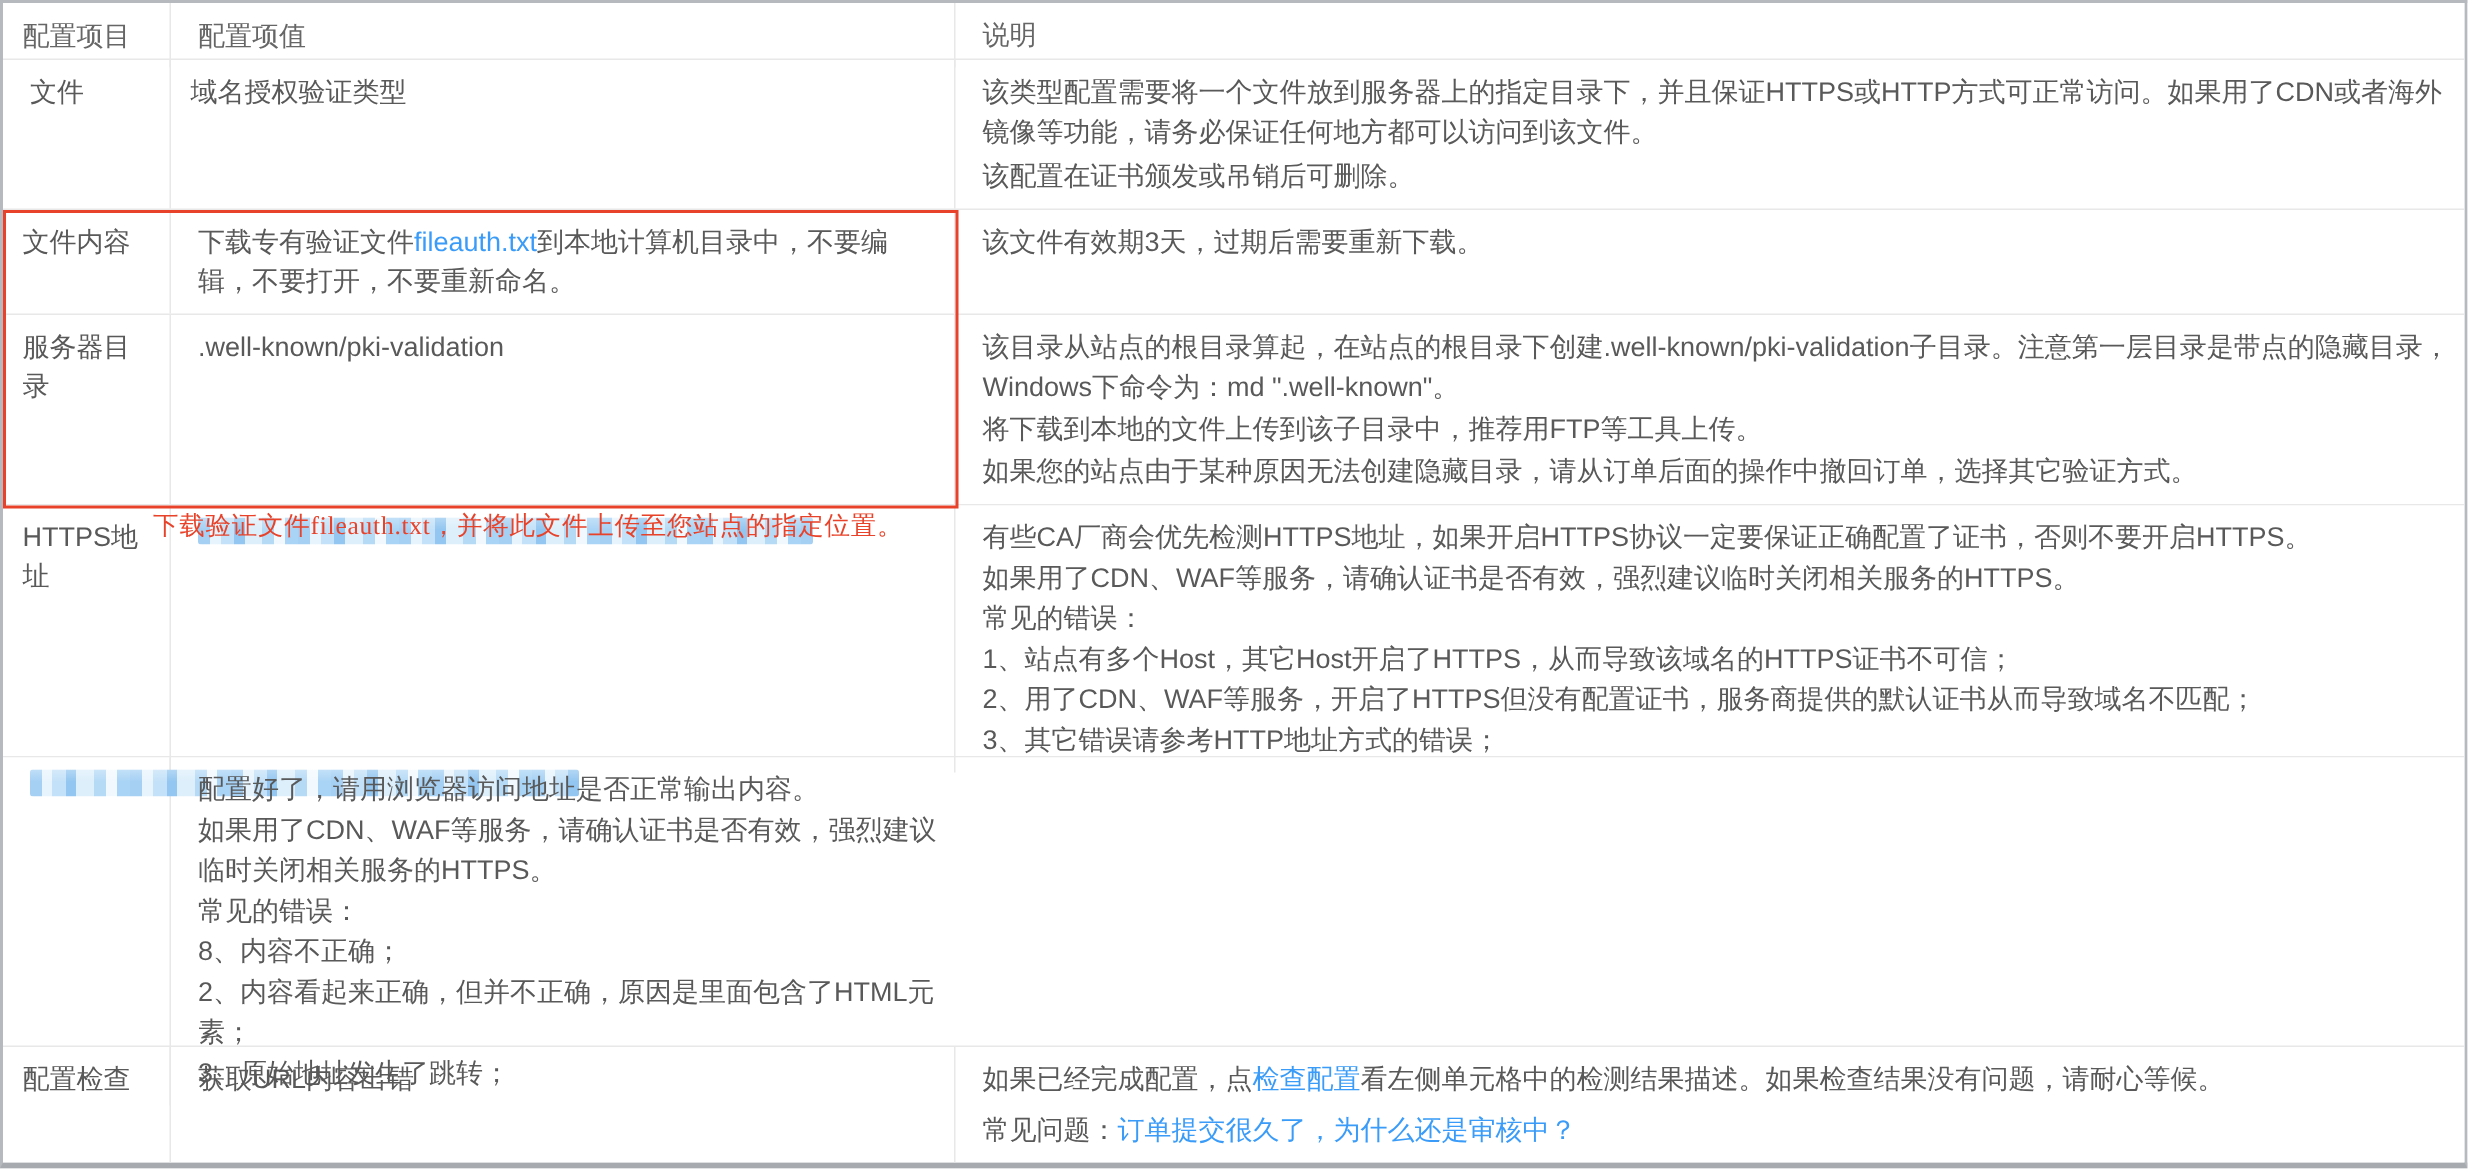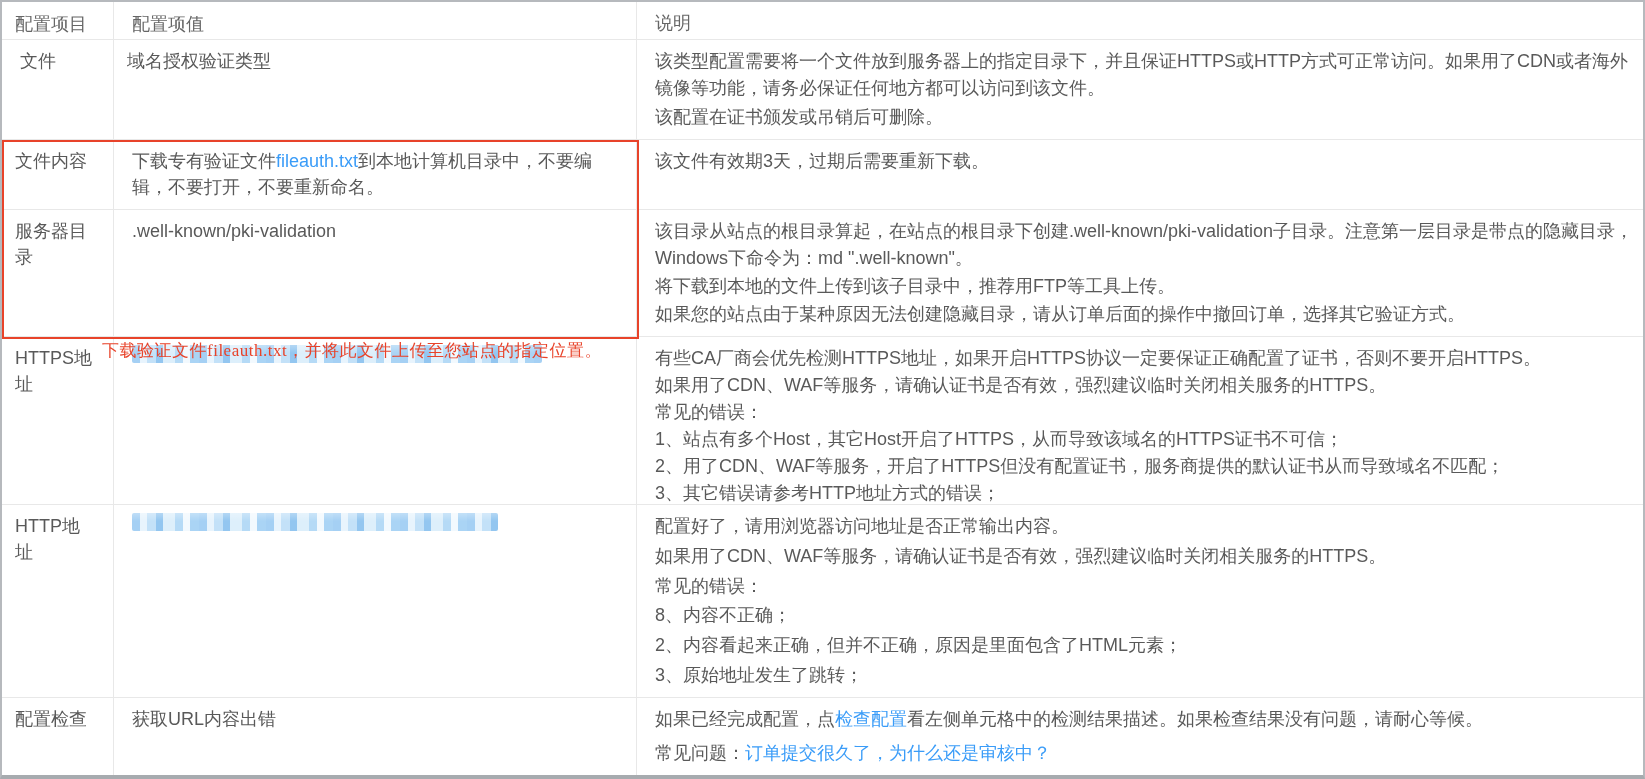--- a/index.html
+++ b/index.html
@@ -127,21 +127,20 @@
         <div>有些CA厂商会优先检测HTTPS地址，如果开启HTTPS协议一定要保证正确配置了证书，否则不要开启HTTPS。</div>
         <div>如果用了CDN、WAF等服务，请确认证书是否有效，强烈建议临时关闭相关服务的HTTPS。</div>
         <div>常见的错误：</div>
         <div>1、站点有多个Host，其它Host开启了HTTPS，从而导致该域名的HTTPS证书不可信；</div>
         <div>2、用了CDN、WAF等服务，开启了HTTPS但没有配置证书，服务商提供的默认证书从而导致域名不匹配；</div>
         <div>3、其它错误请参考HTTP地址方式的错误；</div>
       </div>
     </div>
 
     <div class="row r5">
-      <div class="cell c1">HTTP地址</div>
       <div class="cell c2">
         <div class="blur-url blur-http"></div>
       </div>
       <div class="cell c3">
         <div>配置好了，请用浏览器访问地址是否正常输出内容。</div>
         <div>如果用了CDN、WAF等服务，请确认证书是否有效，强烈建议临时关闭相关服务的HTTPS。</div>
         <div>常见的错误：</div>
         <div>8、内容不正确；</div>
         <div>2、内容看起来正确，但并不正确，原因是里面包含了HTML元素；</div>
         <div>3、原始地址发生了跳转；</div>

